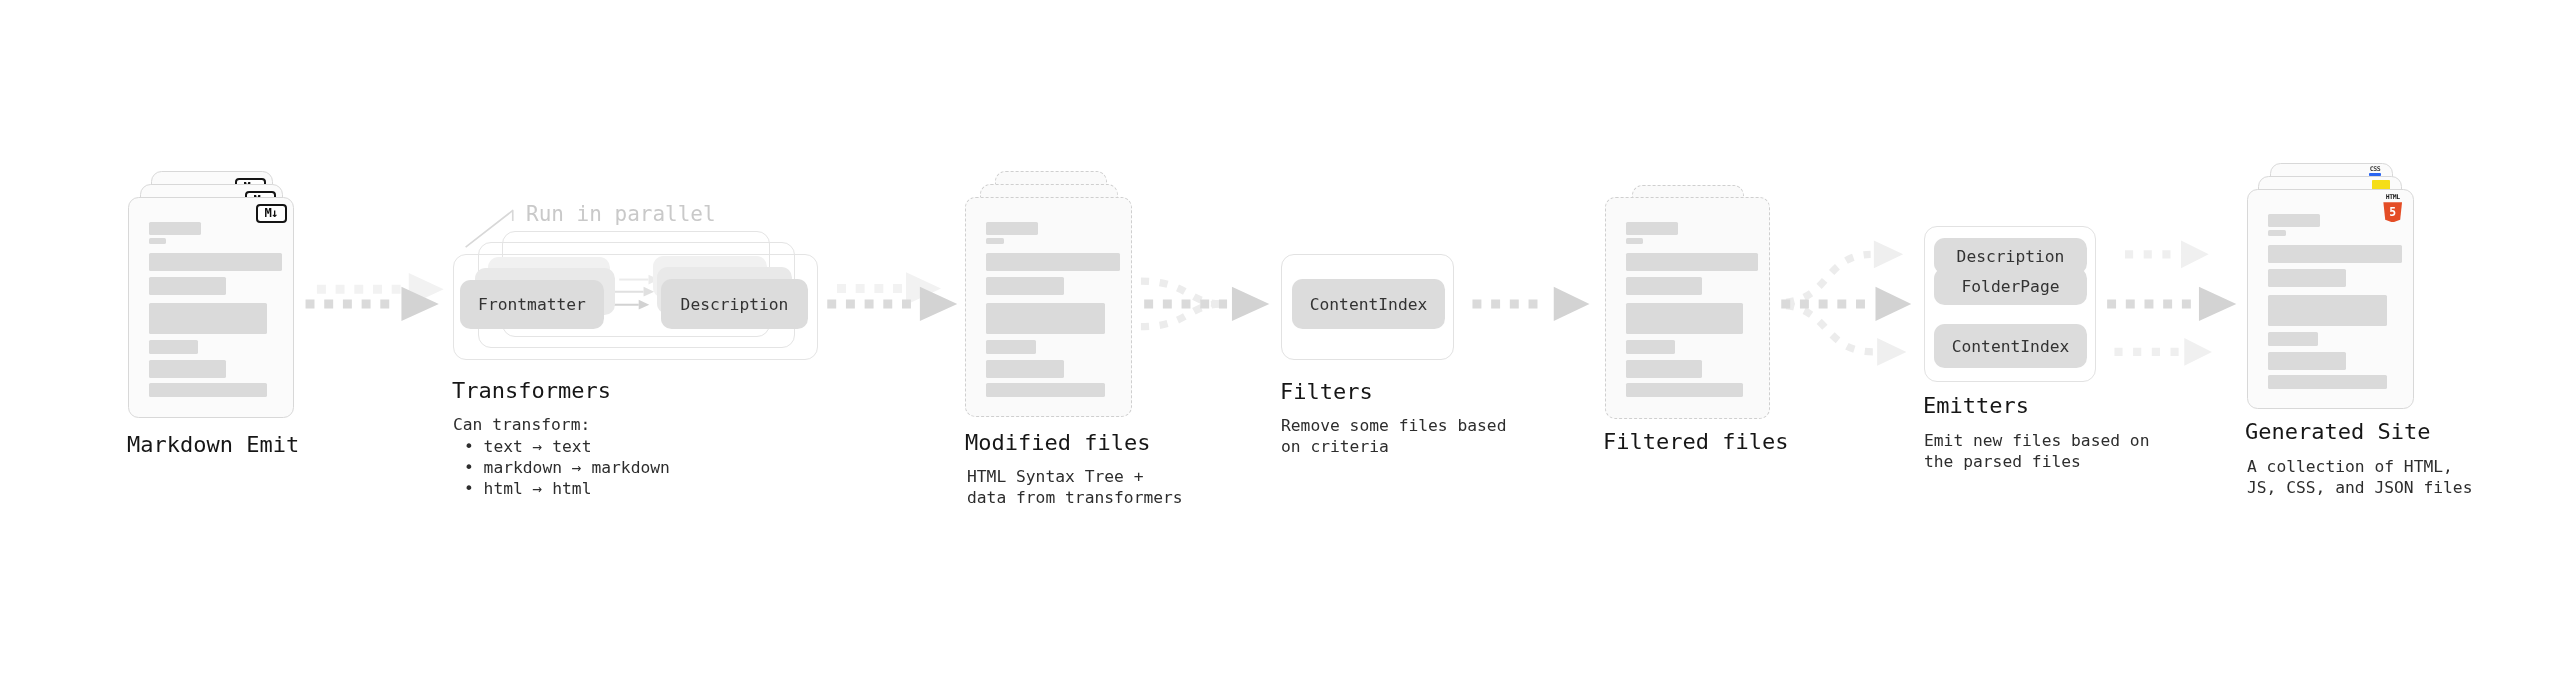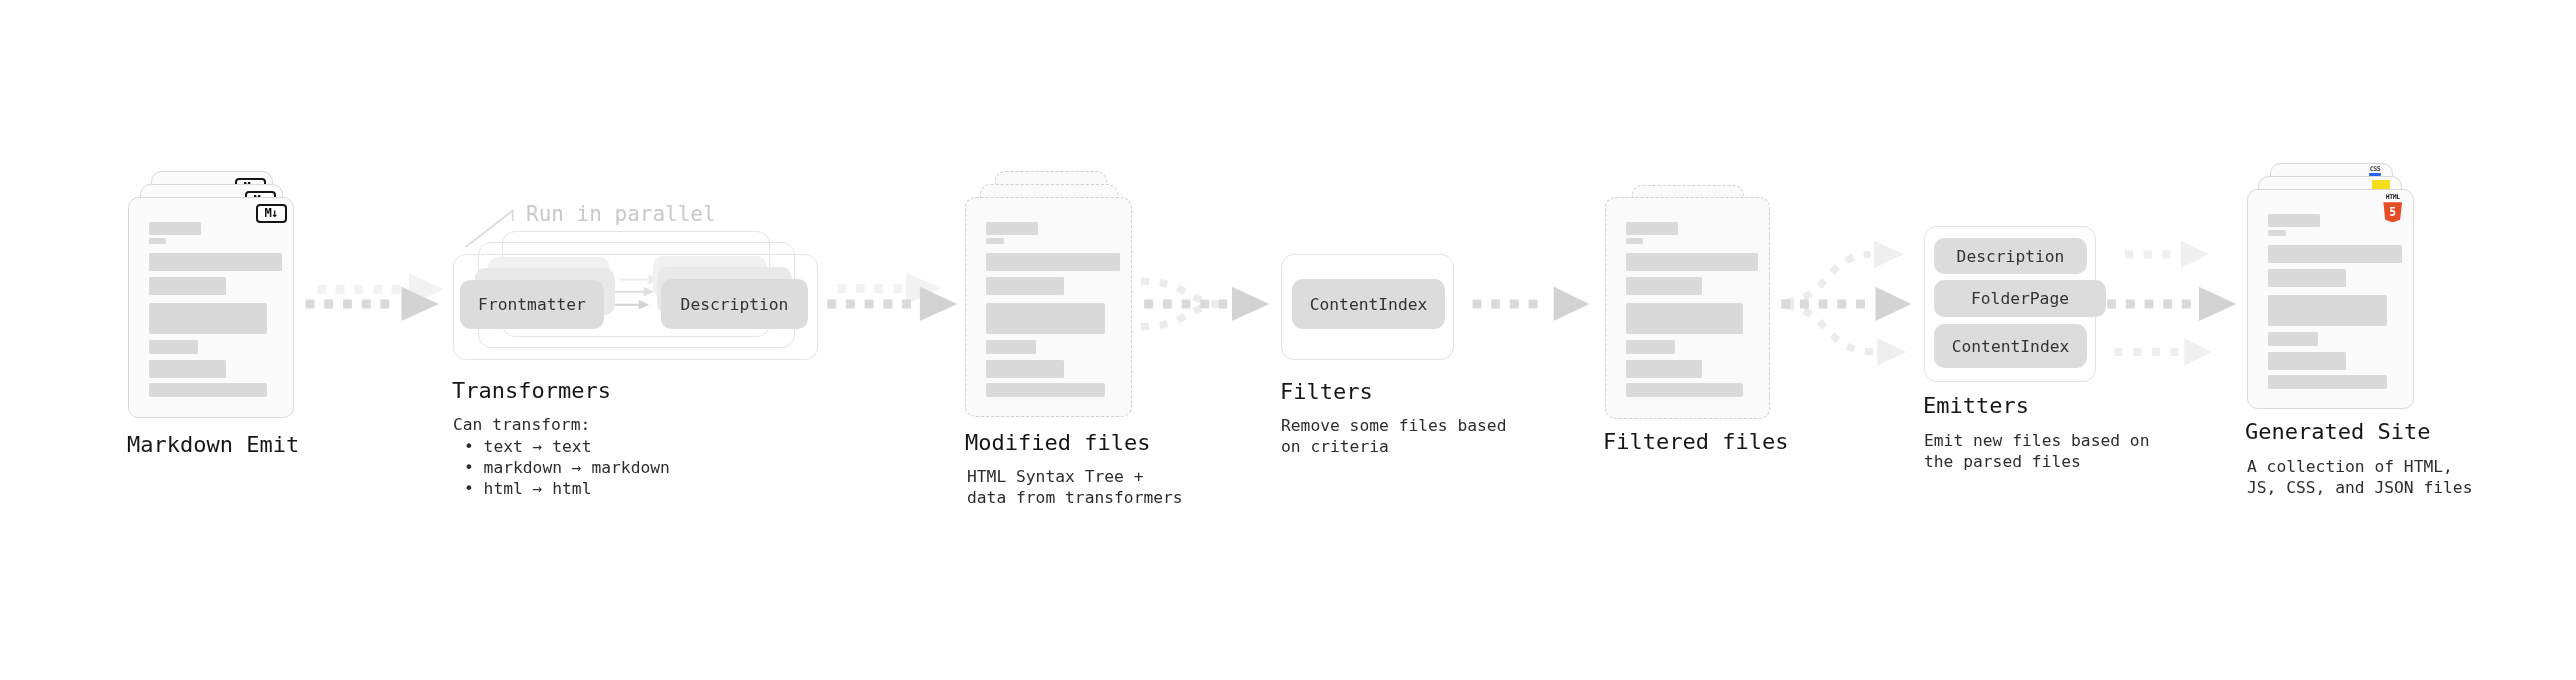--- a/index.html
+++ b/index.html
@@ -215,21 +215,21 @@
           <div class="bar" style="width: 58%; height: 18px; margin-top: 6.5px;"></div>
           <div class="bar" style="width: 89%; height: 14px; margin-top: 4.9px;"></div>
         </div>
     </div>
     <div class="section-title" style="left:1603px;top:429px">Filtered files</div>
   </div>
 
   <div>
     <div class="panel-card" style="left:1924px;top:226px;width:172px;height:156px"></div>
     <div class="pill" style="left:1934px;top:238px;width:153px;height:36px">Description</div>
-    <div class="pill" style="left:1934px;top:280px;width:172px;height:37px">FolderPage</div>
+    <div class="pill" style="left:1934px;top:268px;width:153px;height:37px">FolderPage</div>
     <div class="pill" style="left:1934px;top:324px;width:153px;height:44px">ContentIndex</div>
     <div class="section-title" style="left:1923px;top:393px">Emitters</div>
     <div class="section-desc" style="left:1924px;top:430px">Emit new files based on
 the parsed files</div>
   </div>
 
   <div>
     <div class="doc" style="left:2270px;top:163px;width:123px;height:220px">
       <div class="css-badge">
         <div class="css-txt">CSS</div>

